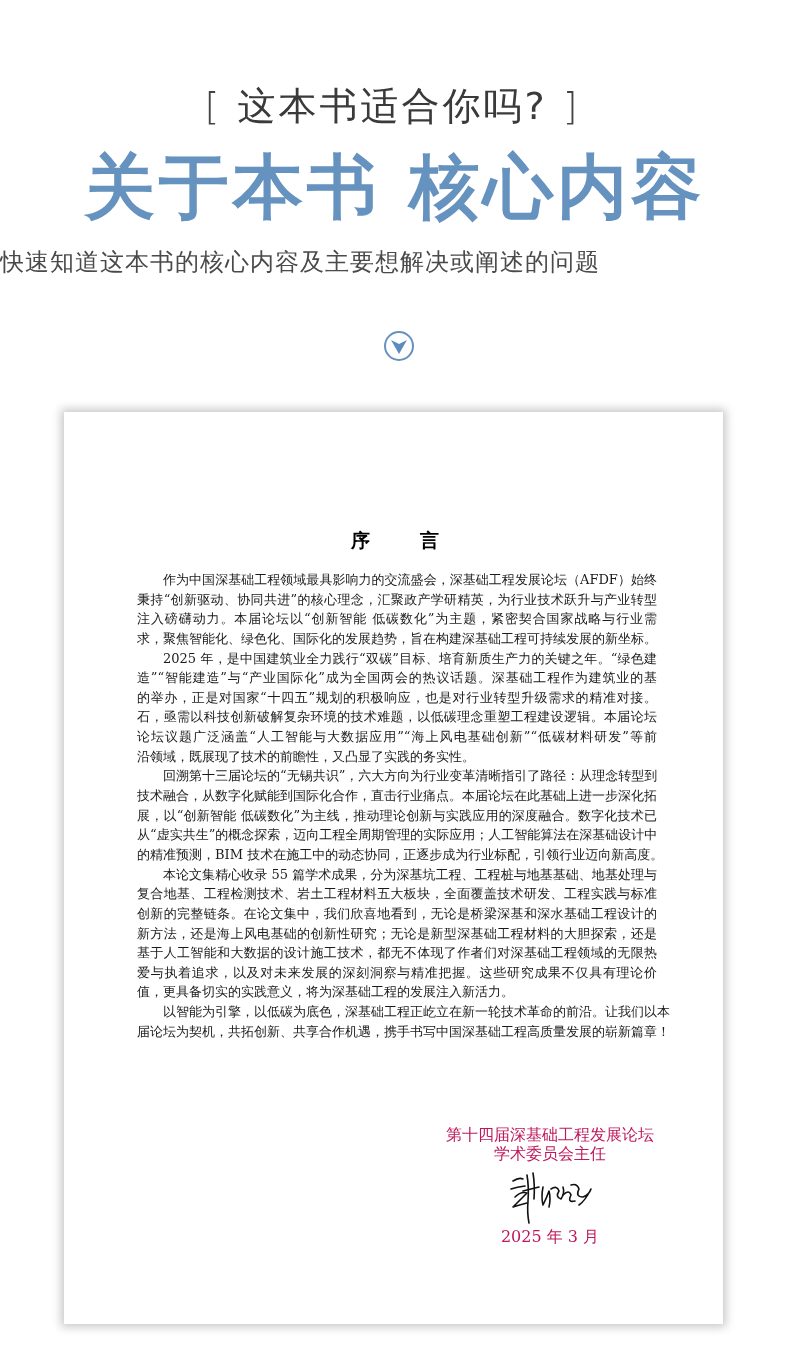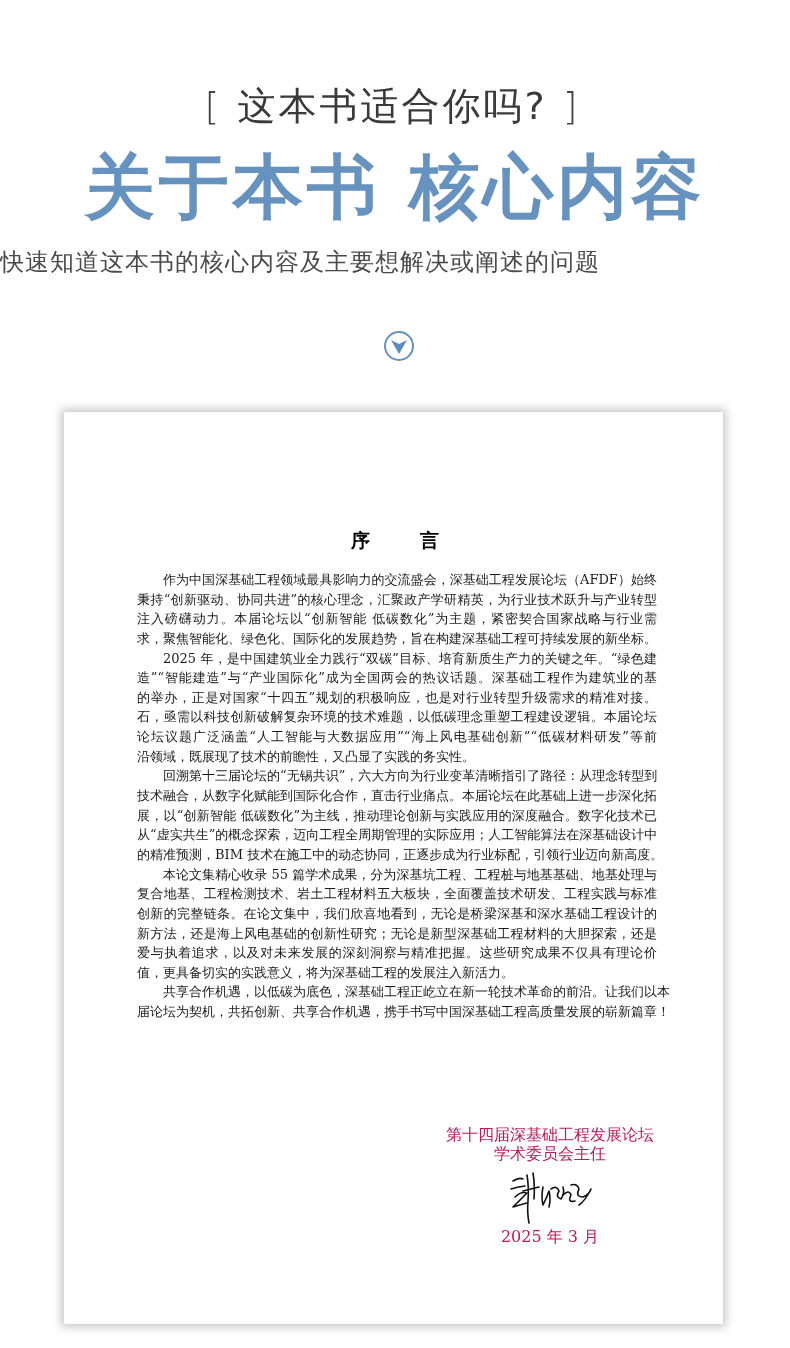--- a/index.html
+++ b/index.html
@@ -193,26 +193,27 @@
     <span class="doc-line">展，以“创新智能 低碳数化”为主线，推动理论创新与实践应用的深度融合。数字化技术已</span>
     <span class="doc-line">从“虚实共生”的概念探索，迈向工程全周期管理的实际应用；人工智能算法在深基础设计中</span>
     <span class="doc-line last">的精准预测，BIM 技术在施工中的动态协同，正逐步成为行业标配，引领行业迈向新高度。</span>
   </div>
 
   <div>
     <span class="doc-line indent">本论文集精心收录 55 篇学术成果，分为深基坑工程、工程桩与地基基础、地基处理与</span>
     <span class="doc-line">复合地基、工程检测技术、岩土工程材料五大板块，全面覆盖技术研发、工程实践与标准</span>
     <span class="doc-line">创新的完整链条。在论文集中，我们欣喜地看到，无论是桥梁深基和深水基础工程设计的</span>
     <span class="doc-line">新方法，还是海上风电基础的创新性研究；无论是新型深基础工程材料的大胆探索，还是</span>
+    <span class="doc-line">基于人工智能和大数据的设计施工技术，都无不体现了作者们对深基础工程领域的无限热</span>
     <span class="doc-line">爱与执着追求，以及对未来发展的深刻洞察与精准把握。这些研究成果不仅具有理论价</span>
     <span class="doc-line last">值，更具备切实的实践意义，将为深基础工程的发展注入新活力。</span>
   </div>
 
   <div>
-    <span class="doc-line indent">共享合作机遇，以低碳为底色，深基础工程正屹立在新一轮技术革命的前沿。让我们以本</span>
+    <span class="doc-line indent">以智能为引擎，以低碳为底色，深基础工程正屹立在新一轮技术革命的前沿。让我们以本</span>
     <span class="doc-line last">届论坛为契机，共拓创新、共享合作机遇，携手书写中国深基础工程高质量发展的崭新篇章！</span>
   </div>
 </div>
 
 <div class="signature-block">
   <span class="sig-org">第十四届深基础工程发展论坛</span>
   <span class="sig-role">学术委员会主任</span>
   <svg class="signature-img" viewBox="0 0 90 58">
     <g fill="none" stroke="#111" stroke-width="1.6" stroke-linecap="round" stroke-linejoin="round">
       <path d="M8 14 Q14 10 18 12 M6 22 Q12 20 20 19 M10 30 Q16 24 22 26 Q14 34 8 40 Q14 38 22 36"></path>

